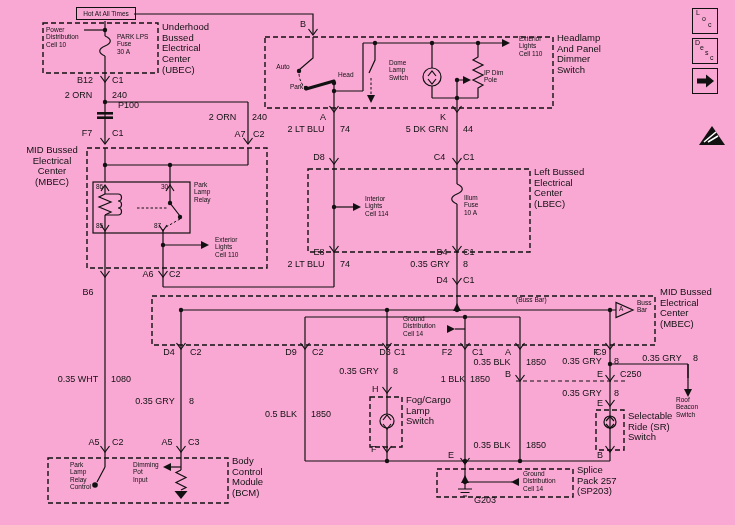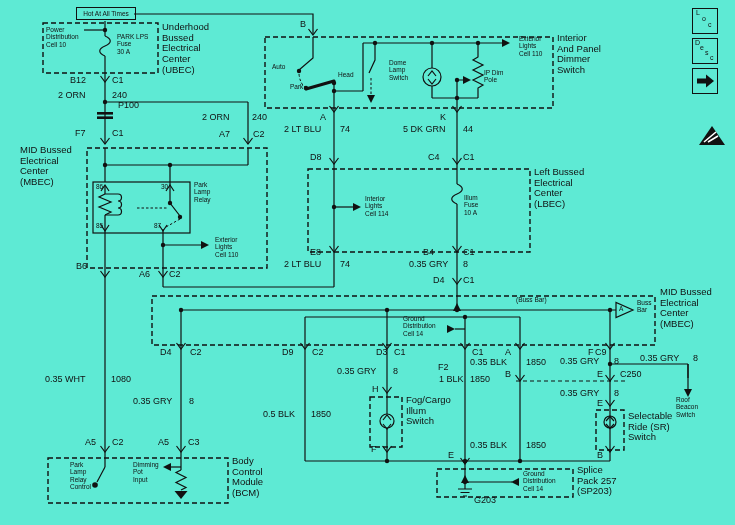--- a/index.html
+++ b/index.html
@@ -1,29 +1,29 @@
 <!DOCTYPE html>
 <html><head>
 <meta charset="utf-8">
 <style>
   html,body{margin:0;padding:0;background:#fff;}
-  #stage{position:relative;width:735px;height:525px;background:#5eead4;overflow:hidden;
+  #stage{position:relative;width:735px;height:525px;background:#f9a8d4;overflow:hidden;
          font-family:"Liberation Sans","DejaVu Sans",sans-serif;color:#111;}
   #wires{position:absolute;left:0;top:0;}
   .w{stroke:#111;stroke-width:1.2;fill:none;}
   .wt{stroke:#111;stroke-width:3;fill:none;stroke-linecap:round;}
   .wd{stroke:#111;stroke-width:1.4;fill:none;stroke-dasharray:5 3;}
   .cd{stroke:#111;stroke-width:1.2;fill:none;stroke-dasharray:4 3;}
   .d2{stroke:#111;stroke-width:1;fill:none;stroke-dasharray:2.5 2;}
   .f{fill:#111;stroke:none;}
   .lbl{position:absolute;color:#111;white-space:pre-line;line-height:1.12;}
   .t{font-size:6.5px;}
   .c{font-size:9px;}
   .n{font-size:9.5px;}
-  .r{text-align:left;}
+  .r{text-align:center;}
   .hot{position:absolute;left:76px;top:7px;width:58px;height:11px;border:1.5px solid #111;
        font-size:6.5px;text-align:center;line-height:11px;}
   .icobox{position:absolute;left:692px;width:24px;height:24px;border:1.5px solid #111;}
   .icobox span{position:absolute;font-size:7px;}
 </style>
 </head>
 <body>
 
 <div id="stage">
 
@@ -215,53 +215,53 @@
   <div class="lbl c r" style="left:70px;top:75px;width:30px">B12</div>
   <div class="lbl c" style="left:112px;top:75px">C1</div>
   <div class="lbl c r" style="left:58px;top:90px;width:41px">2 ORN</div>
   <div class="lbl c" style="left:112px;top:90px">240</div>
   <div class="lbl c" style="left:118px;top:100px">P100</div>
 
   <div class="lbl c r" style="left:75px;top:128px;width:24px">F7</div>
   <div class="lbl c" style="left:112px;top:128px">C1</div>
   <div class="lbl c r" style="left:202px;top:112px;width:41px">2 ORN</div>
   <div class="lbl c" style="left:252px;top:112px">240</div>
-  <div class="lbl c r" style="left:219px;top:129px;width:24px">A7</div>
+  <div class="lbl c r" style="left:228px;top:129px;width:24px">A7</div>
   <div class="lbl c" style="left:253px;top:129px">C2</div>
   <div class="lbl n r" style="left:20px;top:145px;width:64px">MID Bussed
 Electrical
 Center
 (MBEC)</div>
   <div class="lbl t" style="left:194px;top:181px">Park
 Lamp
 Relay</div>
   <div class="lbl t" style="left:96px;top:183px">86</div>
   <div class="lbl t" style="left:161px;top:183px">30</div>
   <div class="lbl t" style="left:96px;top:222px">85</div>
   <div class="lbl t" style="left:154px;top:222px">87</div>
   <div class="lbl t" style="left:215px;top:236px">Exterior
 Lights
 Cell 110</div>
-  <div class="lbl c r" style="left:76px;top:261px;width:24px">B6</div>
+  <div class="lbl c r" style="left:76px;top:287px;width:24px">B6</div>
   <div class="lbl c r" style="left:139px;top:269px;width:18px">A6</div>
   <div class="lbl c" style="left:169px;top:269px">C2</div>
 
   <div class="lbl c" style="left:300px;top:19px">B</div>
   <div class="lbl t r" style="left:272px;top:63px;width:22px">Auto</div>
   <div class="lbl t" style="left:290px;top:83px">Park</div>
   <div class="lbl t" style="left:338px;top:71px">Head</div>
   <div class="lbl t" style="left:389px;top:59px">Dome
 Lamp
 Switch</div>
   <div class="lbl t" style="left:484px;top:69px">IP Dim
 Pole</div>
   <div class="lbl t" style="left:519px;top:35px">Exterior
 Lights
 Cell 110</div>
-  <div class="lbl n" style="left:557px;top:33px">Interior
+  <div class="lbl n" style="left:557px;top:33px">Headlamp
 And Panel
 Dimmer
 Switch</div>
   <div class="lbl c" style="left:320px;top:112px">A</div>
   <div class="lbl c" style="left:440px;top:112px">K</div>
 
   <div class="lbl c r" style="left:284px;top:124px;width:44px">2 LT BLU</div>
   <div class="lbl c" style="left:340px;top:124px">74</div>
   <div class="lbl c r" style="left:403px;top:124px;width:48px">5 DK GRN</div>
   <div class="lbl c" style="left:463px;top:124px">44</div>
@@ -272,21 +272,21 @@
 Lights
 Cell 114</div>
   <div class="lbl t" style="left:464px;top:194px">Illum
 Fuse
 10 A</div>
   <div class="lbl n" style="left:534px;top:167px">Left Bussed
 Electrical
 Center
 (LBEC)</div>
   <div class="lbl c r" style="left:310px;top:247px;width:18px">E8</div>
-  <div class="lbl c r" style="left:423px;top:247px;width:18px">B4</div>
+  <div class="lbl c r" style="left:433px;top:247px;width:18px">B4</div>
   <div class="lbl c" style="left:463px;top:247px">C1</div>
   <div class="lbl c r" style="left:284px;top:259px;width:44px">2 LT BLU</div>
   <div class="lbl c" style="left:340px;top:259px">74</div>
   <div class="lbl c r" style="left:409px;top:259px;width:42px">0.35 GRY</div>
   <div class="lbl c" style="left:463px;top:259px">8</div>
   <div class="lbl c r" style="left:433px;top:275px;width:18px">D4</div>
   <div class="lbl c" style="left:463px;top:275px">C1</div>
 
   <div class="lbl t" style="left:516px;top:296px">(Buss Bar)</div>
   <div class="lbl t" style="left:637px;top:299px">Buss
@@ -298,37 +298,37 @@
 (MBEC)</div>
   <div class="lbl t" style="left:403px;top:315px">Ground
 Distribution
 Cell 14</div>
   <div class="lbl c r" style="left:160px;top:347px;width:18px">D4</div>
   <div class="lbl c" style="left:190px;top:347px">C2</div>
   <div class="lbl c r" style="left:282px;top:347px;width:18px">D9</div>
   <div class="lbl c" style="left:312px;top:347px">C2</div>
   <div class="lbl c r" style="left:376px;top:347px;width:18px">D3</div>
   <div class="lbl c" style="left:394px;top:347px">C1</div>
-  <div class="lbl c r" style="left:438px;top:362px;width:18px">F2</div>
+  <div class="lbl c r" style="left:438px;top:347px;width:18px">F2</div>
   <div class="lbl c" style="left:472px;top:347px">C1</div>
   <div class="lbl c" style="left:505px;top:347px">A</div>
   <div class="lbl c r" style="left:588px;top:347px;width:16px">F</div>
   <div class="lbl c" style="left:595px;top:347px">C9</div>
 
-  <div class="lbl c r" style="left:45px;top:374px;width:42px">0.35 WHT</div>
+  <div class="lbl c r" style="left:57px;top:374px;width:42px">0.35 WHT</div>
   <div class="lbl c" style="left:111px;top:374px">1080</div>
   <div class="lbl c r" style="left:133px;top:396px;width:44px">0.35 GRY</div>
   <div class="lbl c" style="left:189px;top:396px">8</div>
   <div class="lbl c r" style="left:263px;top:409px;width:36px">0.5 BLK</div>
   <div class="lbl c" style="left:311px;top:409px">1850</div>
   <div class="lbl c r" style="left:337px;top:366px;width:44px">0.35 GRY</div>
   <div class="lbl c" style="left:393px;top:366px">8</div>
   <div class="lbl c" style="left:372px;top:384px">H</div>
   <div class="lbl n" style="left:406px;top:395px">Fog/Cargo
-Illum
+Lamp
 Switch</div>
   <div class="lbl c" style="left:371px;top:444px">F</div>
   <div class="lbl c r" style="left:439px;top:374px;width:28px">1 BLK</div>
   <div class="lbl c" style="left:470px;top:374px">1850</div>
   <div class="lbl c r" style="left:470px;top:357px;width:44px">0.35 BLK</div>
   <div class="lbl c" style="left:526px;top:357px">1850</div>
   <div class="lbl c" style="left:505px;top:369px">B</div>
   <div class="lbl c r" style="left:560px;top:356px;width:44px">0.35 GRY</div>
   <div class="lbl c" style="left:614px;top:356px">8</div>
   <div class="lbl c" style="left:597px;top:369px">E</div>

